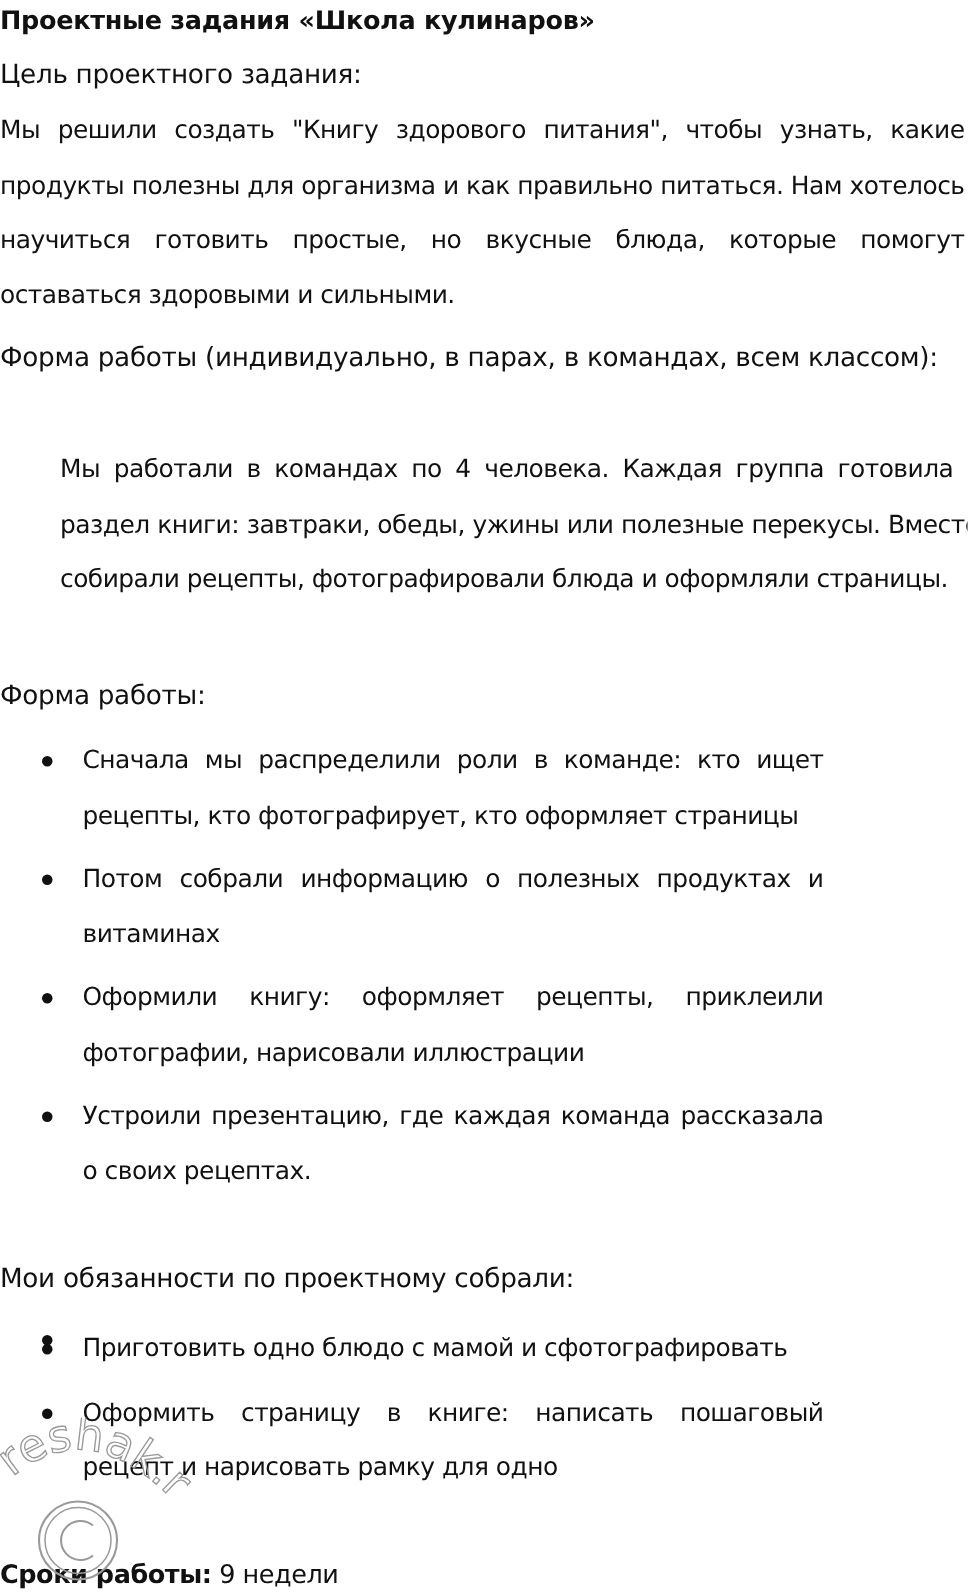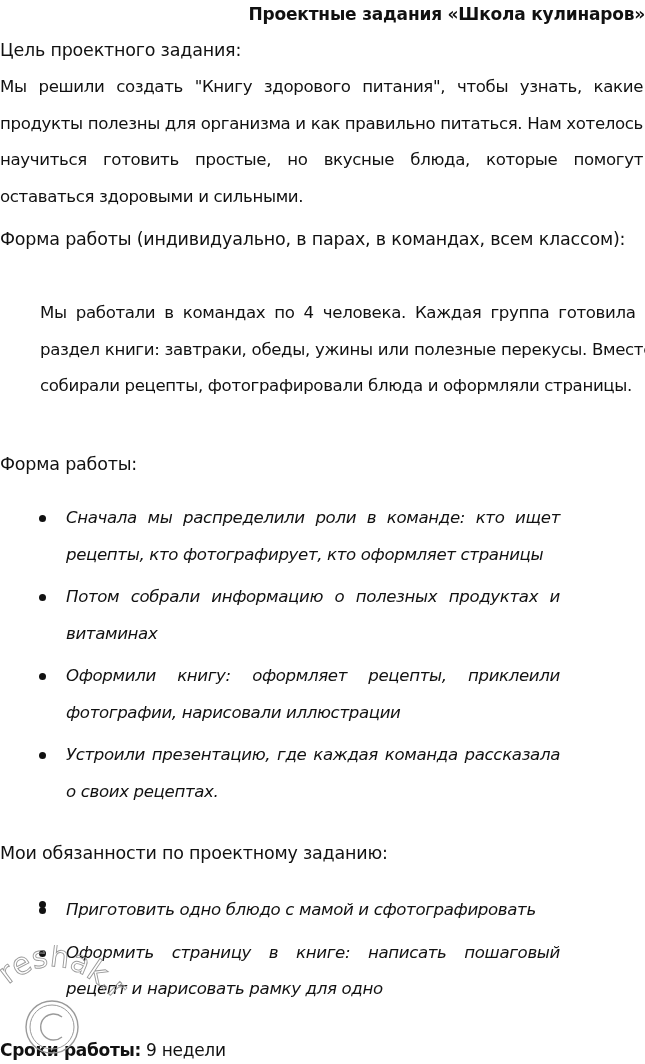--- a/index.html
+++ b/index.html
@@ -19,21 +19,21 @@
       position: absolute;
       left: 0;
       top: 0;
       width: 645px;
     }
     .title {
       position: absolute;
       left: 0;
       width: 645px;
       top: 2px;
-      text-align: right;
+      text-align: left;
       font-weight: bold;
       font-size: 17px;
       line-height: 24px;
       letter-spacing: -0.2px;
     }
     .heading {
       position: absolute;
       left: 0;
       width: 643px;
       font-weight: normal;
@@ -49,24 +49,23 @@
       font-size: 16.6px;
       line-height: 36.5px;
       text-align: justify;
       letter-spacing: -0.35px;
       text-align-last: left;
     }
     .list {
       position: absolute;
       left: 0;
       width: 551px;
-      margin: 11px;
+      margin: 0;
       padding: 0;
       list-style: none;
-      font-style: italic;
     }
     .list-item {
       position: relative;
       padding-left: 55px;
       padding-right: 2px;
       font-size: 16.6px;
       line-height: 36.5px;
       text-align: justify;
       letter-spacing: -0.35px;
     }
@@ -125,21 +124,21 @@
     <li class="list-item" style="margin-bottom:6px;">
       <span class="bullet"></span>
       <span>Оформили книгу: оформляет рецепты, приклеили фотографии, нарисовали иллюстрации</span>
     </li>
     <li class="list-item">
       <span class="bullet"></span>
       <span>Устроили презентацию, где каждая команда рассказала о своих рецептах.</span>
     </li>
   </ul>
 
-  <div class="heading" style="top:835px;">Мои обязанности по проектному заданию:</div>
+  <div class="heading" style="top:835px;">Мои обязанности по проектному собрали:</div>
   <ul class="list" style="top:875px;">
     <li class="list-item" style="margin-bottom:6px;">
       <span class="bullet"></span>
     </li>
     <li class="list-item" style="margin-bottom:6px;">
       <span class="bullet"></span>
       <span>Приготовить одно блюдо с мамой и сфотографировать</span>
     </li>
     <li class="list-item">
       <span class="bullet"></span>

